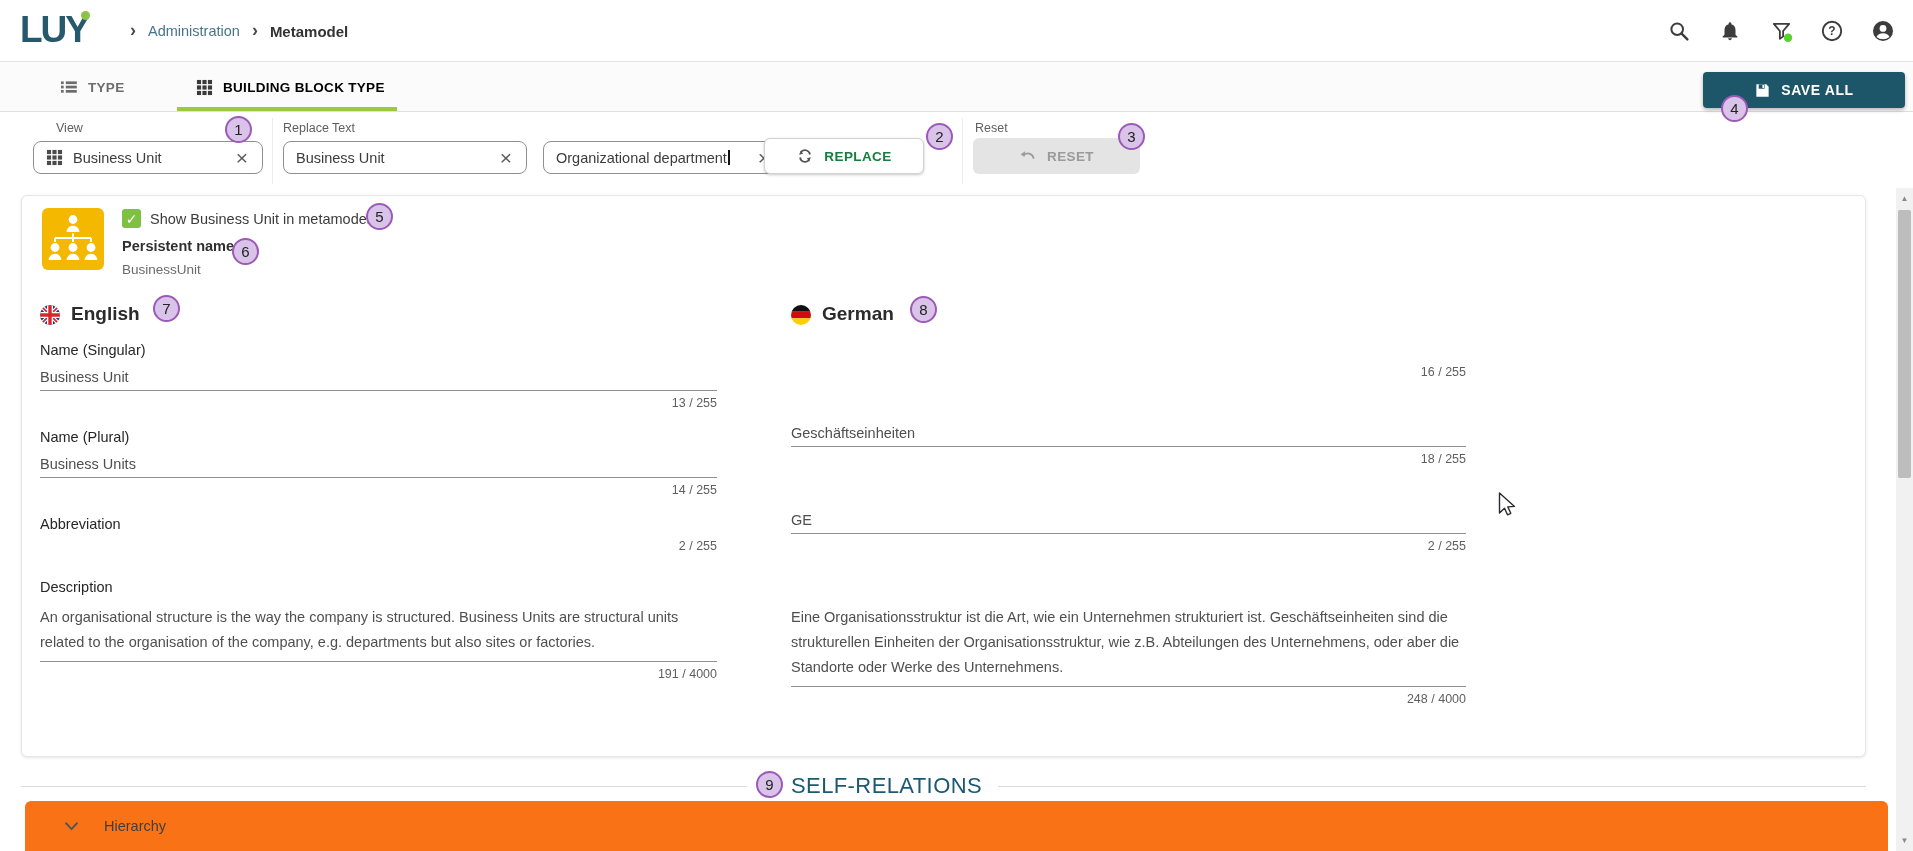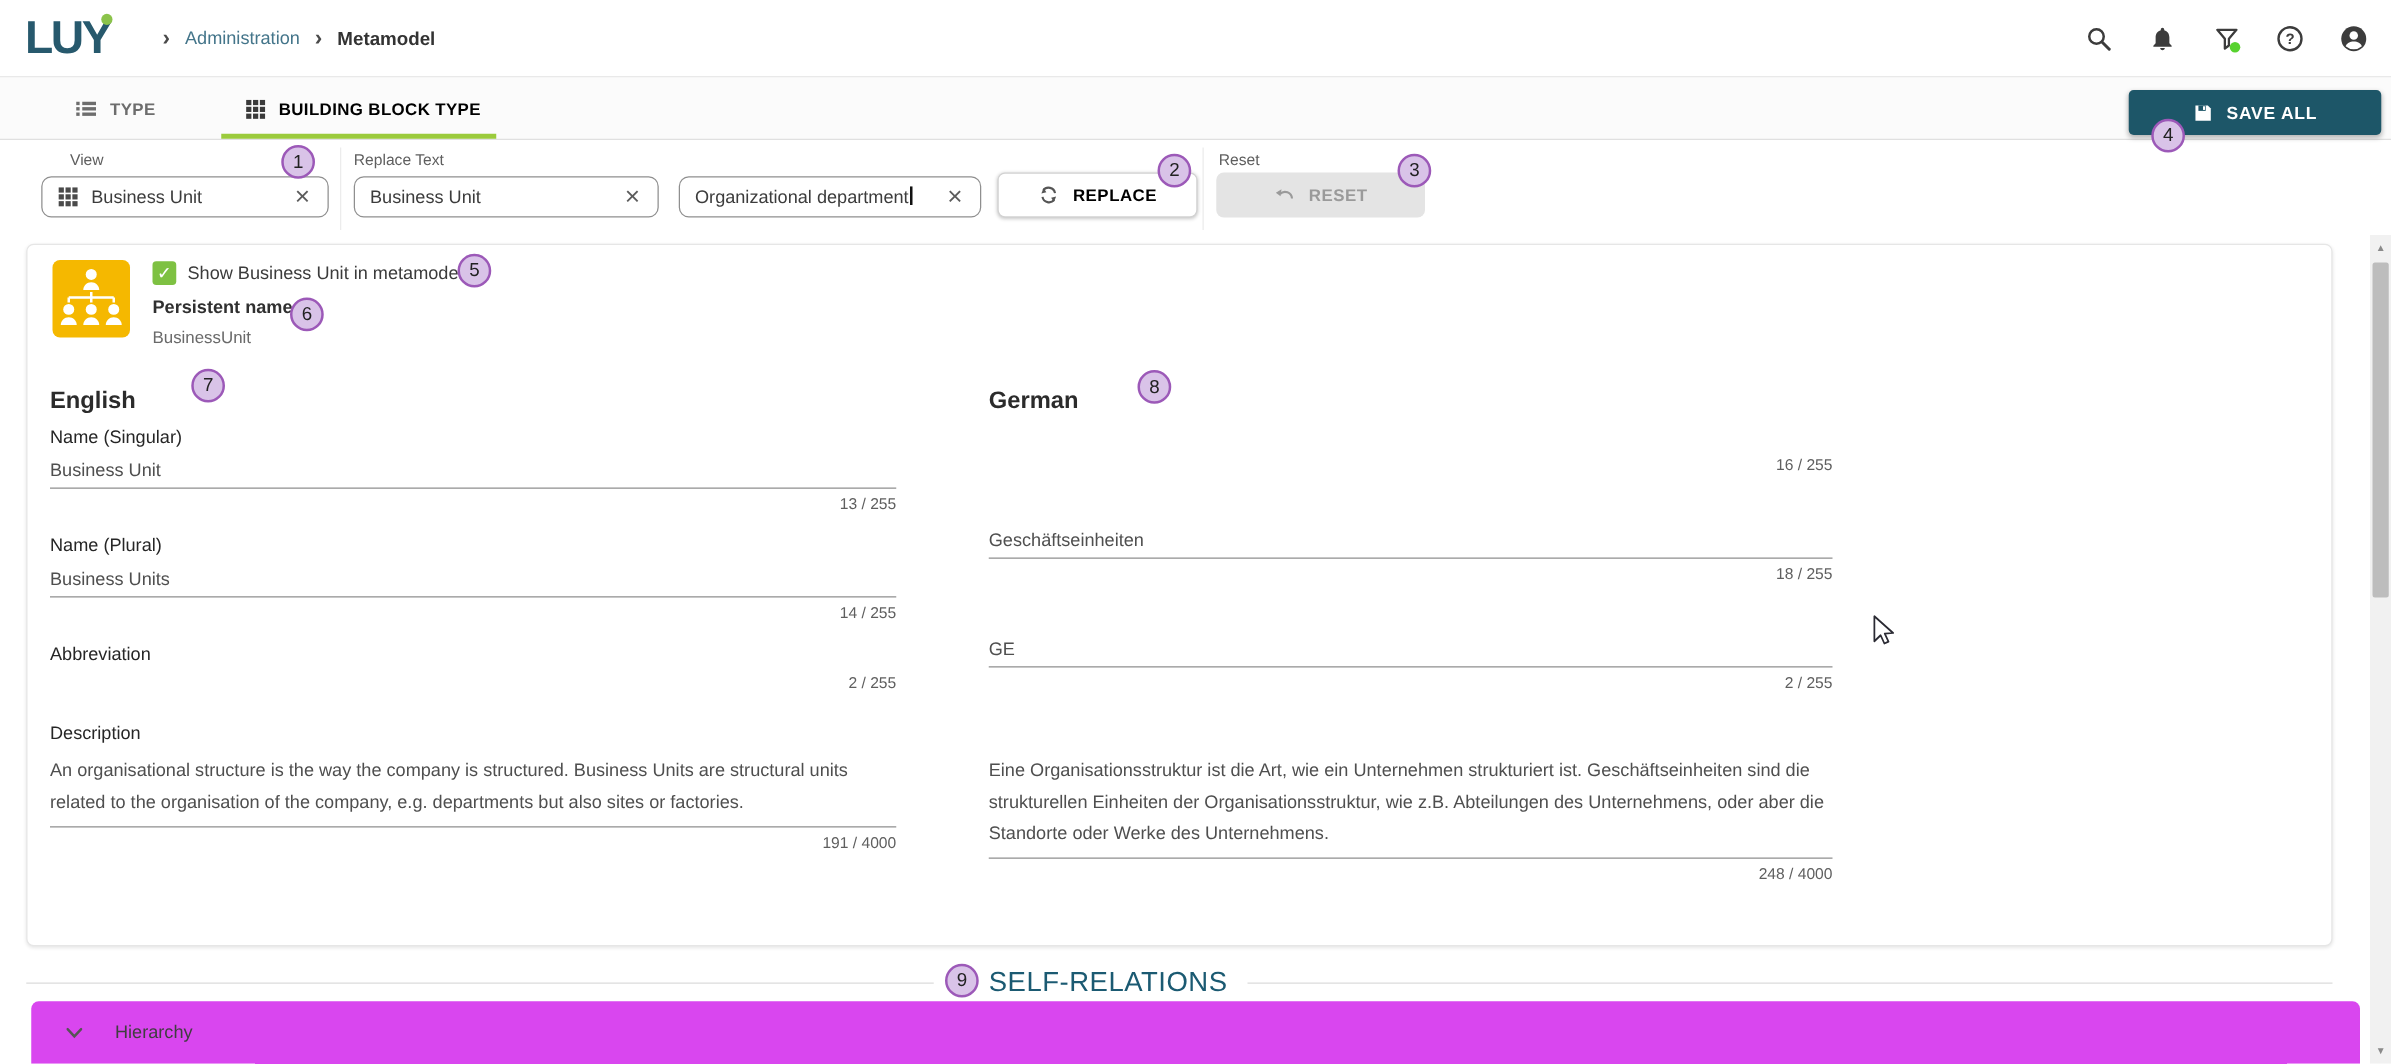--- a/index.html
+++ b/index.html
@@ -32,59 +32,59 @@
 
   
   .filterrow { position:absolute; left:0; top:112px; width:1913px; height:80px; background:#fff; }
   .vsep { position:absolute; top:6px; height:66px; width:1px; background:#ececec; }
   .flabel-sm { position:absolute; font-size:12.5px; color:#5f5f5f; }
   .ffield { position:absolute; height:33px; border:1px solid #8f8f8f; border-radius:8px; background:#fff;
             display:flex; align-items:center; padding:0 12px; gap:10px; }
   .ffield .ftext { font-size:14.5px; color:#3c3c3c; flex:1; white-space:nowrap; overflow:hidden; }
   .xbtn { font-size:21px; color:#5c5c5c; line-height:1; cursor:pointer; padding:0 2px; }
   .caret { display:inline-block; width:2px; height:15px; background:#111; vertical-align:-2px; margin-left:1px; }
-  .btn-replace { position:absolute; left:798px; top:26px; width:160px; height:36px; background:#fff; border:1px solid #d2d2d2;
+  .btn-replace { position:absolute; left:764px; top:26px; width:160px; height:36px; background:#fff; border:1px solid #d2d2d2;
                  border-radius:6px; box-shadow:0 1px 3px rgba(0,0,0,.22); display:flex; align-items:center; justify-content:center;
-                 gap:10px; font-size:13.5px; font-weight:600; letter-spacing:.4px; color:#000000; cursor:pointer; }
+                 gap:10px; font-size:13.5px; font-weight:600; letter-spacing:.4px; color:#15803d; cursor:pointer; }
   .btn-reset { position:absolute; left:973px; top:26px; width:167px; height:36px; background:#e4e4e4; border:none;
                border-radius:6px; display:flex; align-items:center; justify-content:center; gap:10px;
                font-size:13.5px; font-weight:600; letter-spacing:.4px; color:#9a9a9a; cursor:default; }
 
   
   .card { position:absolute; left:21px; top:195px; width:1845px; height:562px; background:#fff; border:1px solid #e6e6e6;
           border-radius:6px; box-shadow:0 1px 3px rgba(0,0,0,.10); }
   .bbicon { position:absolute; left:20px; top:12px; width:62px; height:62px; background:#f5b800; border-radius:6px;
             display:flex; align-items:center; justify-content:center; }
   .checkbox { position:absolute; left:100px; top:13px; width:19px; height:19px; background:#7ec142; border-radius:3px;
               display:flex; align-items:center; justify-content:center; color:#fff; font-size:14px; cursor:pointer; }
   .checklabel { position:absolute; left:128px; top:15px; font-size:14.5px; color:#3b3b3b; }
   .persist-label { position:absolute; left:100px; top:42px; font-size:14.5px; font-weight:700; color:#303030; }
   .persist-value { position:absolute; left:100px; top:66px; font-size:13.5px; color:#6a6a6a; }
 
   .col { position:absolute; top:103px; }
   .col-en { left:18px; width:677px; }
   .col-de { left:769px; width:675px; }
-  .colhead { display:flex; align-items:flex-start; gap:11px; height:26px;flex-direction:column; }
+  .colhead { display:flex; align-items:flex-end; gap:11px; height:26px; }
   .coltitle { font-size:19px; font-weight:700; color:#2b2b2b; }
   .frow { margin-top:17px; }
   .frow-desc { margin-top:24px; }
   .flabel { font-size:14.5px; color:#262626; height:18px; }
   .fvalue { margin-top:8px; padding-bottom:4px; border-bottom:1px solid #8f8f8f; font-size:14.5px; color:#4f4f4f;
             min-height:18px; line-height:18px; cursor:text; }
   .fvalue-desc { line-height:25px; padding-bottom:6px; }
   .fcount { margin-top:5px; font-size:12.5px; color:#5f5f5f; text-align:right; height:16px; }
 
   
   .selfrel { position:absolute; left:21px; top:766px; width:1845px; height:40px; display:flex; align-items:center; }
   .srline { height:1px; background:#dcdcdc; }
   .srline-l { width:726px; }
   .srline-r { flex:1; }
   .srtitle { color:#1b5a72; font-size:22px; font-weight:500; letter-spacing:.4px; margin:0 16px 0 44px; }
-  .hierarchy { position:absolute; left:25px; top:801px; width:1863px; height:50px; background:#d946ef;
-               border-radius:6px 6px 0 0; display:flex; align-items:center; padding-left:28px; gap:26px; cursor:pointer; }
+  .hierarchy { position:absolute; left:25px; top:801px; width:1863px; height:50px; background:#f97316;
+               border-radius:6px 6px 0 0; display:flex; align-items:center; padding-left:40px; gap:26px; cursor:pointer; }
   .hier-label { font-size:14.5px; color:#3f3f3f; }
 
   
   .scrollbar { position:absolute; left:1896px; top:188px; width:17px; height:663px; background:#f1f1f1; }
   .sb-up, .sb-down { position:absolute; left:0; width:17px; text-align:center; font-size:8px; color:#8a8a8a; cursor:pointer; }
   .sb-up { top:6px; } .sb-down { bottom:6px; }
   .sb-thumb { position:absolute; left:2px; top:22px; width:13px; height:268px; background:#bdbdbd; border-radius:2px; cursor:pointer; }
 
   
   .badge { position:absolute; width:27px; height:27px; border-radius:50%; background:#d9c3e8; border:2px solid #9c59b8;

